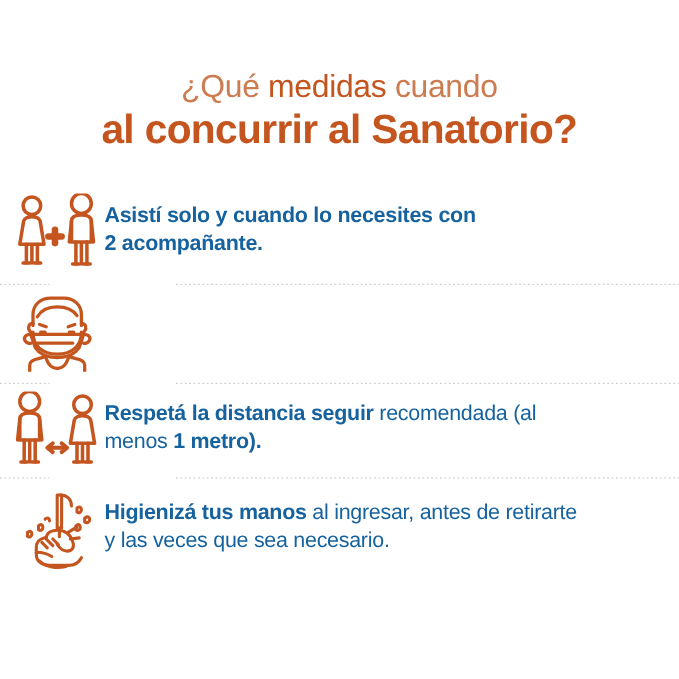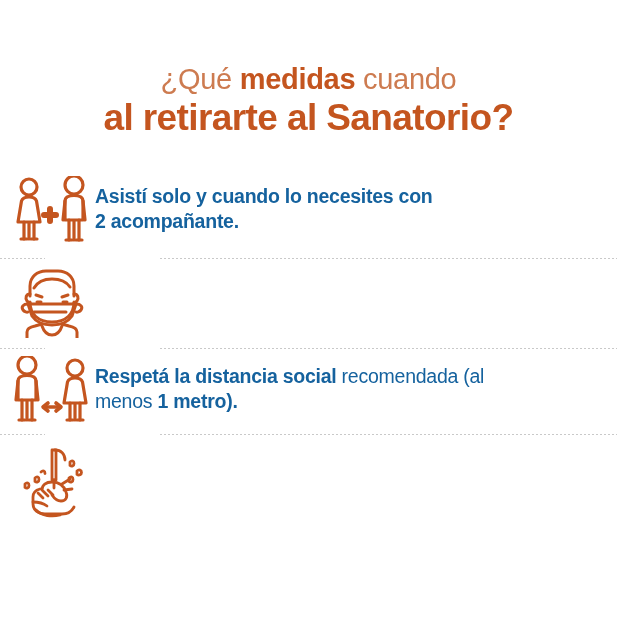--- a/index.html
+++ b/index.html
@@ -19,21 +19,21 @@
   .heading-line1{
     font-size:29px;
     line-height:34px;
     color:#CD7B50;
     font-weight:400;
     letter-spacing:-0.3px;
     white-space:nowrap;
   }
   .heading-line1 .hl-strong{
     color:#C4551F;
-    font-weight:700;
+    font-weight:400;
   }
   .heading-line2{
     font-size:37px;
     line-height:42px;
     color:#C4551F;
     font-weight:700;
     letter-spacing:-0.6px;
     white-space:nowrap;
     margin-top:1px;
   }
@@ -95,21 +95,21 @@
   .d2{top:172px;}
   .d3{top:258px;}
 </style>
 </head>
 <body>
 
 <div class="heading">
   <div class="heading-line1">
     <span>¿Qué </span><span class="hl-strong">medidas</span><span> cuando</span>
   </div>
-  <div class="heading-line2">al retirarte al Sanatorio?</div>
+  <div class="heading-line2">al concurrir al Sanatorio?</div>
 </div>
 
 <div class="measures">
 
   <div class="divider d1">
     <div class="seg-left"></div>
     <div class="seg-right"></div>
   </div>
 
   <div class="divider d2">
@@ -189,21 +189,21 @@
         <path d="M54 47 L57.5 26 C58.5 23 61 22 65 22 C69 22 71.5 23 72.5 26 L76 47 Z"></path>
         <path d="M60 47 L60 64 M65 48 L65 64 M70 47 L70 64"></path>
         <path d="M57 64 L63 64 M67 64 L73 64"></path>
 
         <path d="M34 51 L50 51" stroke-width="3.6"></path>
         <path d="M38 47 L33 51 L38 55" stroke-width="3.6"></path>
         <path d="M46 47 L51 51 L46 55" stroke-width="3.6"></path>
       </svg>
     </div>
     <div class="row-text">
-      <b>Respetá la distancia social</b><span> recomendada (al menos </span><b>1 metro).</b>
+      <b>Respetá la distancia seguir</b><span> recomendada (al menos </span><b>1 metro).</b>
     </div>
   </div>
 
   <div class="measure-row">
     <div class="row-icon">
       <svg width="80" height="72" viewBox="0 0 80 72" fill="none" stroke="#C4551F" stroke-width="2.8" stroke-linecap="round" stroke-linejoin="round">
 
         <path d="M43 4 C49 4 53 8 53 14"></path>
         <path d="M43 4 L40 4 L40 34 L44 34 L44 4 Z"></path>
 
@@ -221,15 +221,18 @@
         <path d="M30 44 C30 39 34 36 40 36 C47 36 52 40 54 46 C56 51 54 55 49 55 C45 55 42 52 40 49"></path>
 
         <path d="M28 43 C24 44 21 47 21 51 L21 58 C21 64 26 68 33 68 L50 68 C56 68 60 65 62 61"></path>
         <path d="M21 56 C26 56 31 57 35 60"></path>
 
         <path d="M26 47 L31 52 M31 45 L36 50 M36 44 L41 49"></path>
 
         <path d="M24 64 C30 70 40 71 48 69"></path>
       </svg>
     </div>
+    <div class="row-text">
+      <b>Higienizá tus manos</b><span> al ingresar, antes de retirarte y las veces que sea necesario.</span>
+    </div>
   </div>
 
 </div>
 
 </body></html>

